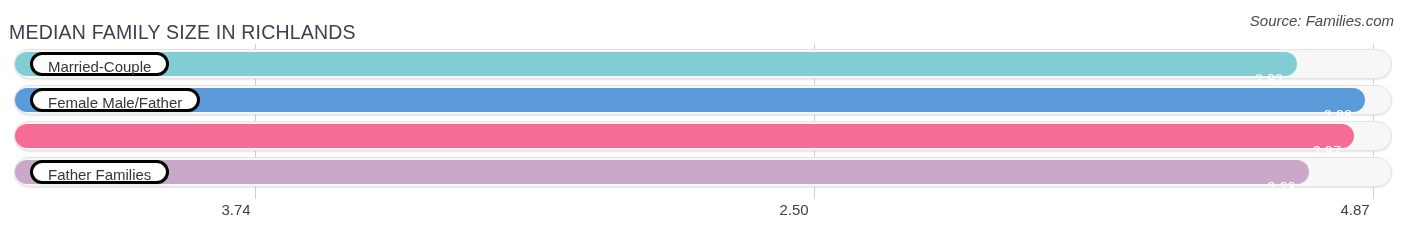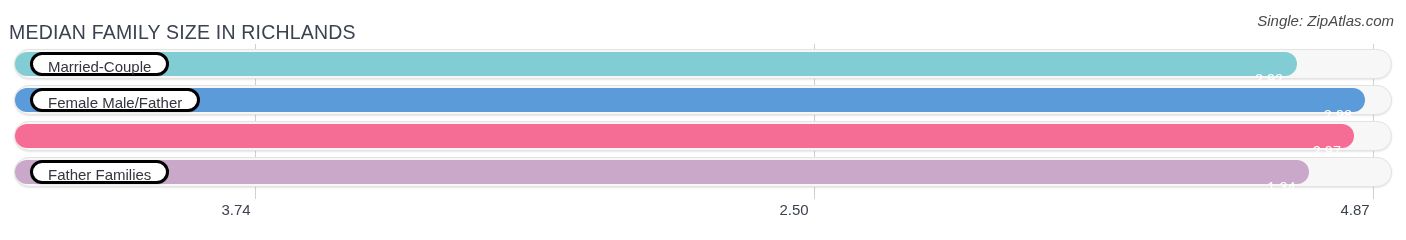--- a/index.html
+++ b/index.html
@@ -132,21 +132,21 @@
     color: #3c4250;
     white-space: nowrap;
     transform: translateX(-50%);
   }
 </style>
 </head>
 <body>
 
 <div id="chart-header">
   <div id="chart-title">MEDIAN FAMILY SIZE IN RICHLANDS</div>
-  <div id="chart-source">Single: ZipAtlas.com</div>
+  <div id="chart-source">Source: Families.com</div>
 </div>
 
 <div id="plot-area">
   <div id="gridlines">
       <div class="gridline" style="left: 255px;"></div>
       <div class="gridline" style="left: 814px;"></div>
       <div class="gridline" style="left: 1373px;"></div>
     </div>
   <div id="bar-rows">
       <div class="bar-row" style="top: 5px;">
@@ -162,21 +162,21 @@
         <div class="bar-label">Female Male/Father</div>
       </div>
       <div class="bar-row" style="top: 77px;">
         <div class="bar-track"></div>
         <div class="bar-fill" style="width: 97.2%; background: rgb(245, 109, 149);"></div>
         <div class="bar-value" style="right: 3.7%;">2.97</div>
       </div>
       <div class="bar-row" style="top: 113px;">
         <div class="bar-track"></div>
         <div class="bar-fill" style="width: 93.9%; background: rgb(201, 168, 202);"></div>
-        <div class="bar-value" style="right: 7%;">1.34</div>
+        <div class="bar-value" style="right: 7%;">2.23</div>
         <div class="bar-label">Father Families</div>
       </div>
     </div>
 </div>
 
 <div id="axis-area">
     <div class="axis-tick-label" style="left: 236px;">3.74</div>
     <div class="axis-tick-label" style="left: 794px;">2.50</div>
     <div class="axis-tick-label" style="left: 1355px;">4.87</div>
   </div>

